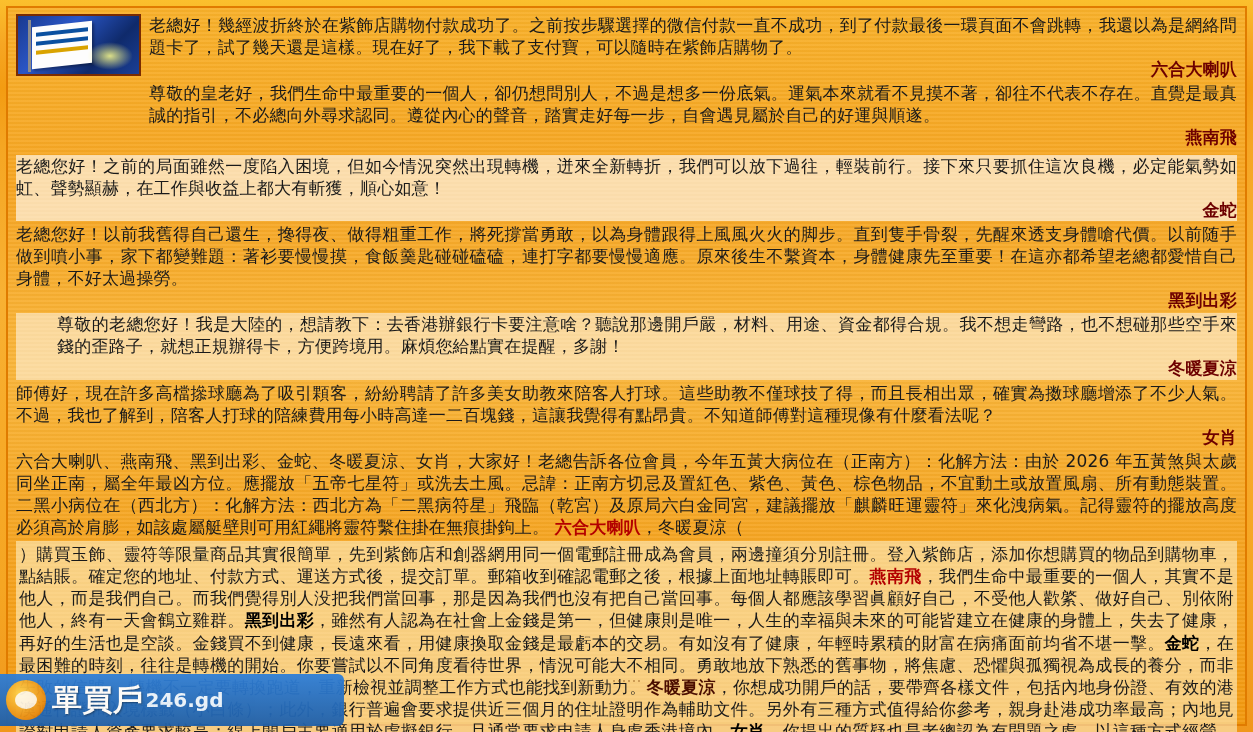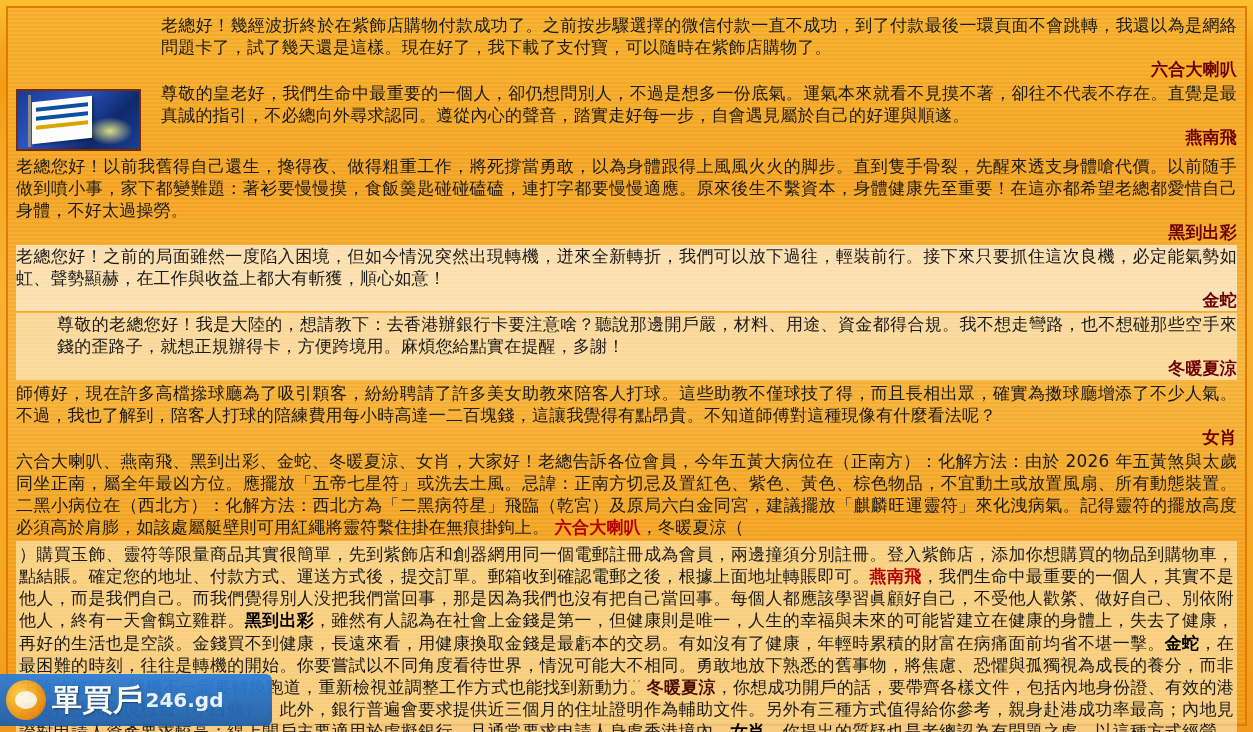--- a/index.html
+++ b/index.html
@@ -39,22 +39,22 @@
     top: 0;
     right: 0;
     bottom: 0;
     padding: 6px 8px;
     box-sizing: border-box;
   }
 
   
   .header {
     display: flex;
-    align-items: flex-end;
-    gap: 20px;
+    align-items: flex-start;
+    gap: 8px;
   }
   .banner {
     flex: 0 0 auto;
     width: 125px;
     height: 62px;
     border: 2px solid #7a2b00;
     box-sizing: border-box;
     background: linear-gradient(135deg, #1a3a8f 0%, #2a56c6 35%, #0f2a6b 70%, #1b3f96 100%);
     position: relative;
     overflow: hidden;
@@ -145,21 +145,21 @@
     margin-top: 3px;
     background: rgba(255,247,214,0.55);
     padding: 2px 3px;
   }
 
   
   .watermark {
     position: absolute;
     left: 0;
     bottom: 6px;
-    width: 272px;
+    width: 344px;
     height: 52px;
     background: linear-gradient(to bottom, #2f7fd8 0%, #1f5fa8 100%);
     border-top-right-radius: 6px;
     border-bottom-right-radius: 6px;
     display: flex;
     align-items: center;
     padding-left: 6px;
     box-sizing: border-box;
     opacity: 0.95;
   }
@@ -229,28 +229,28 @@
           </p>
           <p class="para">
             <span>尊敬的皇老好，我們生命中最重要的一個人，卻仍想問別人，不過是想多一份底氣。運氣本來就看不見摸不著，卻往不代表不存在。直覺是最真誠的指引，不必總向外尋求認同。遵從內心的聲音，踏實走好每一步，自會遇見屬於自己的好運與順遂。</span>
             <span class="sig">燕南飛</span>
           </p>
         </div>
       </div>
 
       <div class="body-block">
 
+        <p class="para hl-white">
+          <span>老總您好！之前的局面雖然一度陷入困境，但如今情況突然出現轉機，迸來全新轉折，我們可以放下過往，輕裝前行。接下來只要抓住這次良機，必定能氣勢如虹、聲勢顯赫，在工作與收益上都大有斬獲，順心如意！</span>
+          <span class="sig">金蛇</span>
+        </p>
+
         <p class="para">
           <span>老總您好！以前我舊得自己還生，搀得夜、做得粗重工作，將死撐當勇敢，以為身體跟得上風風火火的脚步。直到隻手骨裂，先醒來透支身體嗆代價。以前随手做到噴小事，家下都變難題：著衫要慢慢摸，食飯羹匙碰碰磕磕，連打字都要慢慢適應。原來後生不繫資本，身體健康先至重要！在這亦都希望老總都愛惜自己身體，不好太過操勞。</span>
           <span class="sig">黑到出彩</span>
-        </p>
-
-        <p class="para hl-white">
-          <span>老總您好！之前的局面雖然一度陷入困境，但如今情況突然出現轉機，迸來全新轉折，我們可以放下過往，輕裝前行。接下來只要抓住這次良機，必定能氣勢如虹、聲勢顯赫，在工作與收益上都大有斬獲，順心如意！</span>
-          <span class="sig">金蛇</span>
         </p>
 
         <p class="para hl-white2">
           <span>尊敬的老總您好！我是大陸的，想請教下：去香港辦銀行卡要注意啥？聽說那邊開戶嚴，材料、用途、資金都得合規。我不想走彎路，也不想碰那些空手來錢的歪路子，就想正規辦得卡，方便跨境用。麻煩您給點實在提醒，多謝！</span>
           <span class="sig">冬暖夏涼</span>
         </p>
 
         <p class="para">
           <span>師傅好，現在許多高檔撡球廳為了吸引顆客，紛紛聘請了許多美女助教來陪客人打球。這些助教不僅球技了得，而且長相出眾，確實為擞球廳增添了不少人氣。不過，我也了解到，陪客人打球的陪練費用每小時高達一二百塊錢，這讓我覺得有點昂貴。不知道師傅對這種現像有什麼看法呢？</span>
           <span class="sig">女肖</span>

